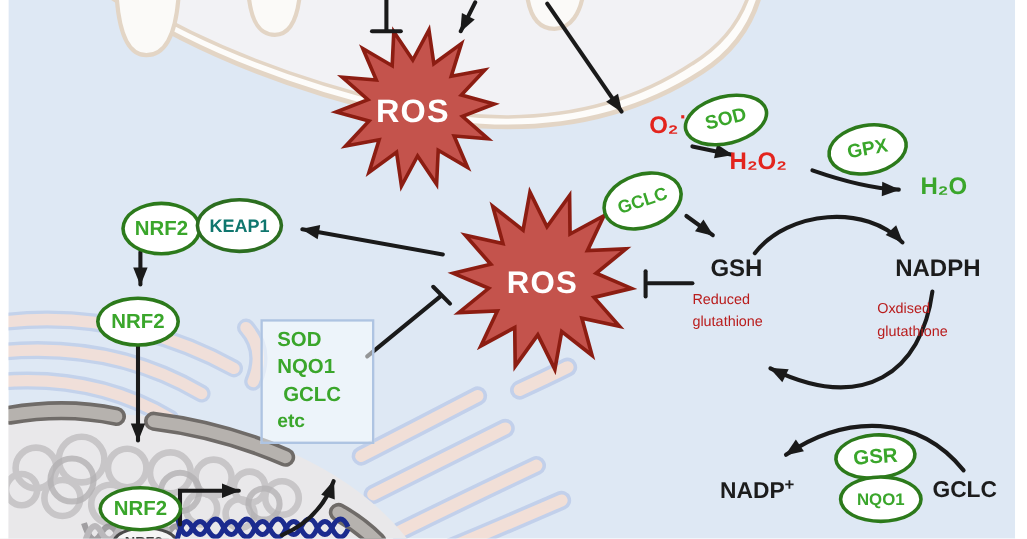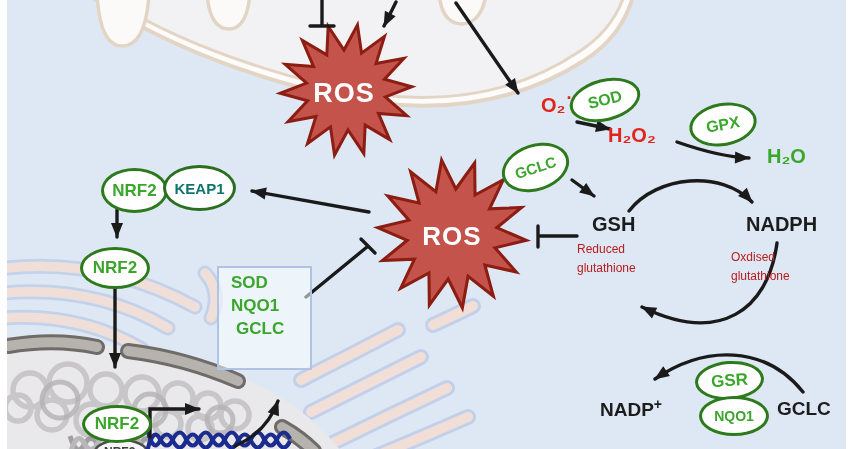--- a/index.html
+++ b/index.html
@@ -220,15 +220,16 @@
 
 <div class="lbl blk" style="left:600px;top:399px;font-size:19px;">
   <span>NADP</span><span class="sup">+</span>
 </div>
 <div class="lbl blk" style="left:777px;top:398px;font-size:19px;">GCLC</div>
 
 <div id="gene-box">
   <div>SOD</div>
   <div>NQO1</div>
   <div>GCLC</div>
+  <div>etc</div>
 </div>
 
 </div>
 
 </body></html>

